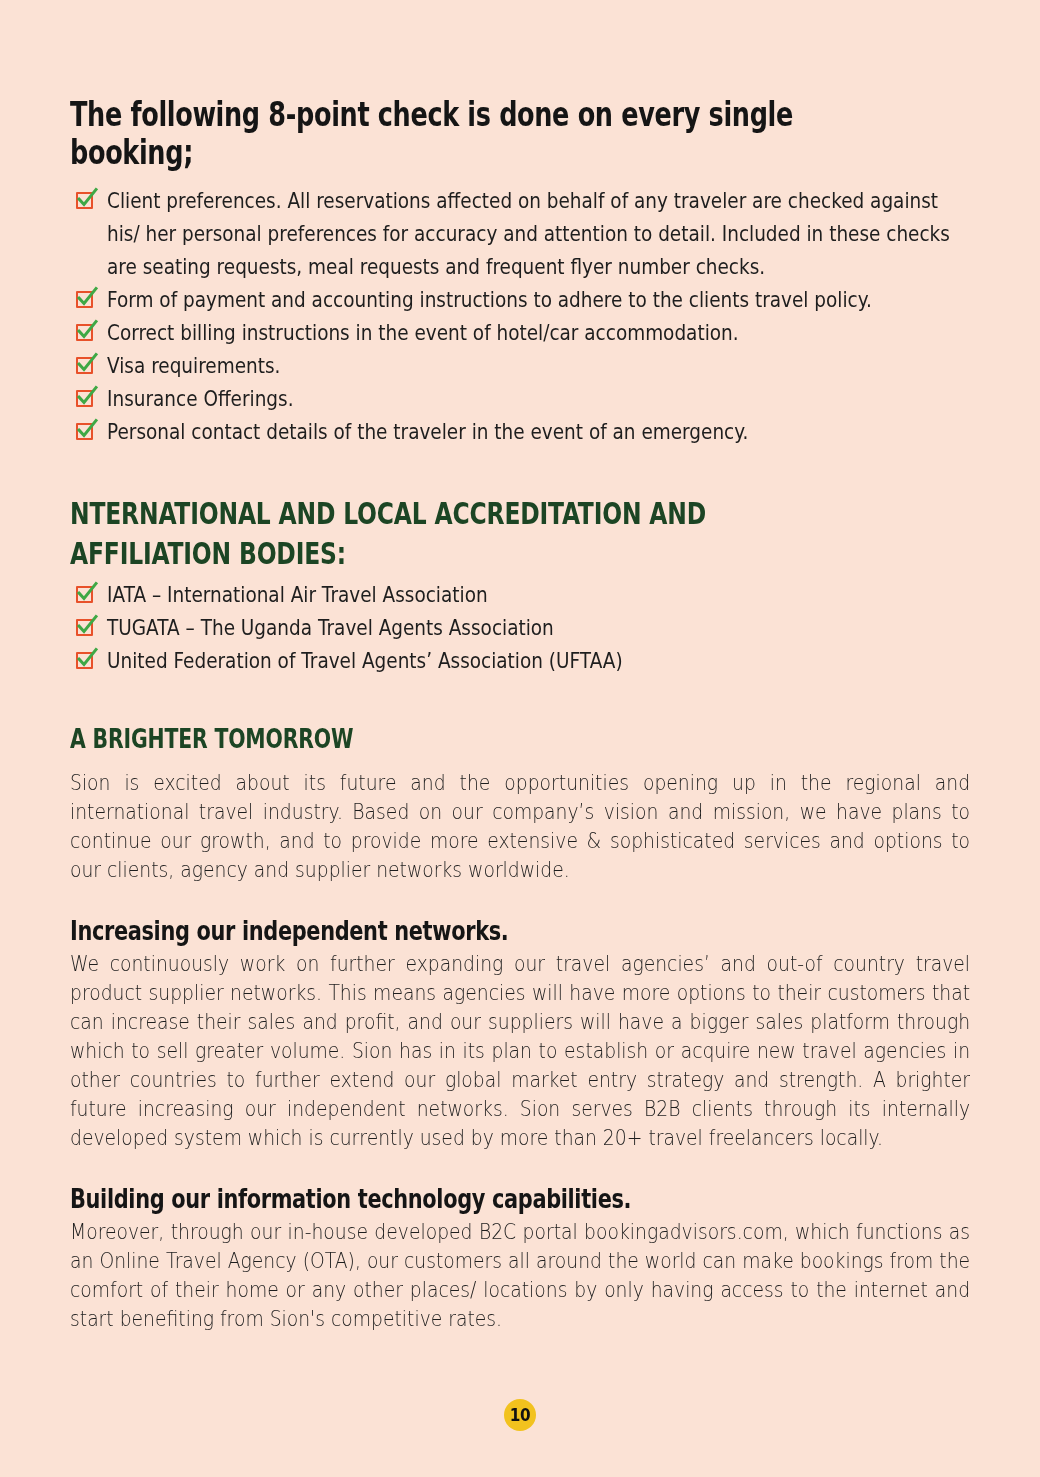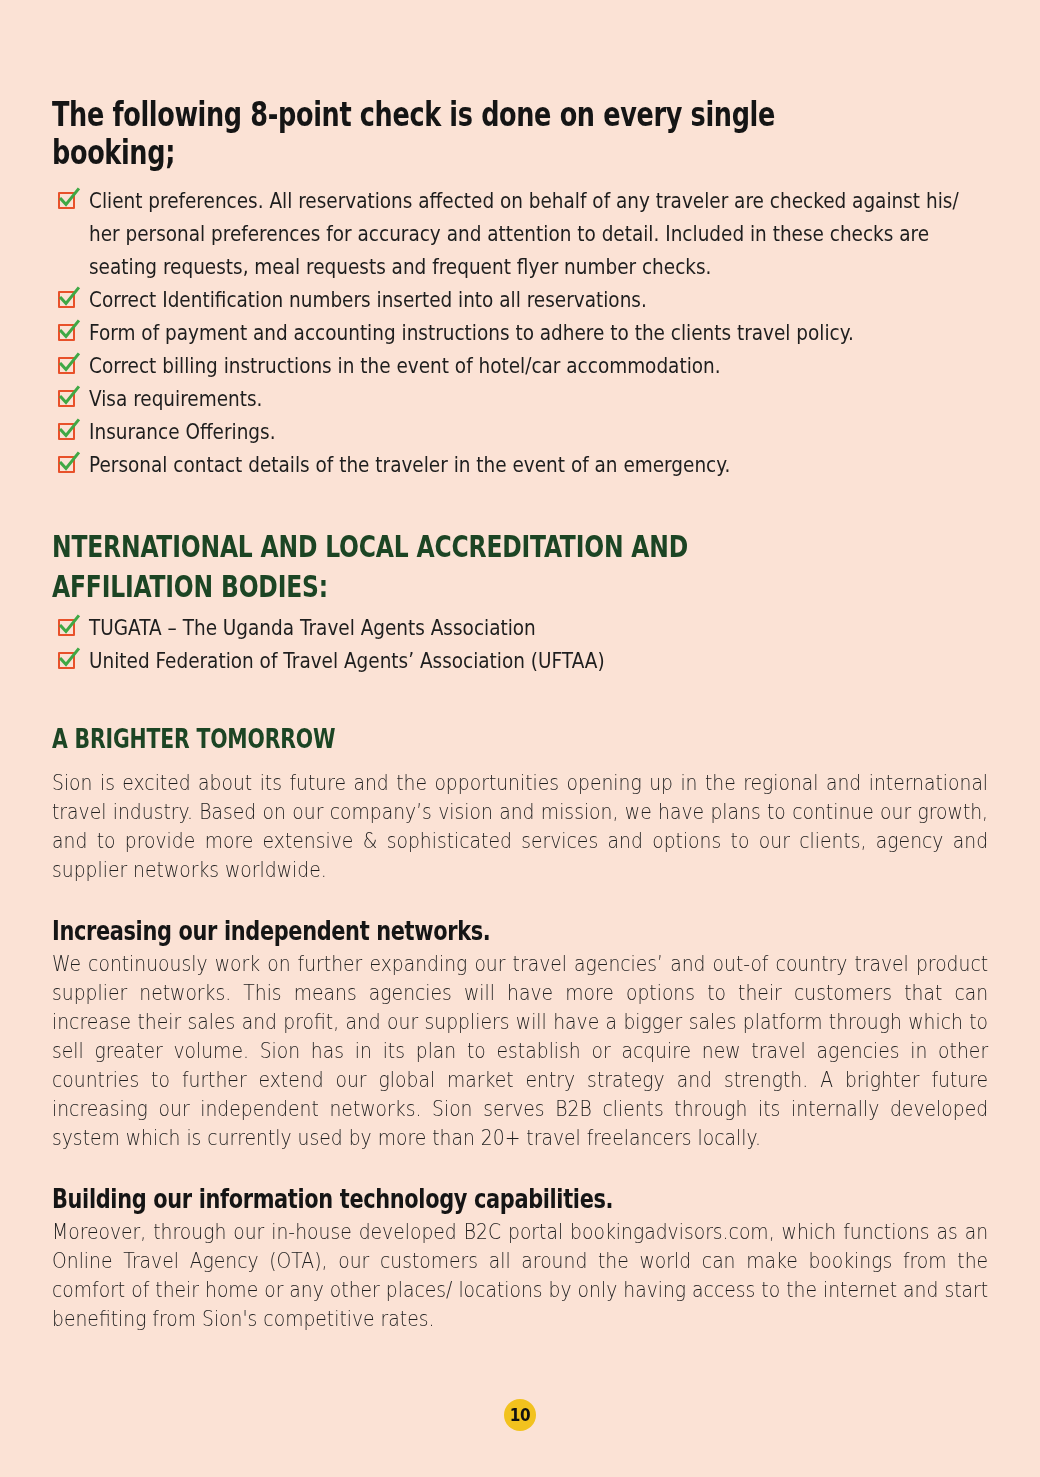--- a/index.html
+++ b/index.html
@@ -15,21 +15,21 @@
     position: relative;
     overflow: hidden;
   }
   .page {
     position: absolute;
     left: 0;
     top: 0;
     width: 1040px;
     height: 1477px;
     box-sizing: border-box;
-    padding: 0 52px;
+    padding: 0 70px;
   }
 
   
   .h-black {
     font-family: "DejaVu Sans", sans-serif;
     font-weight: 700;
     font-stretch: condensed;
     color: #151515;
     letter-spacing: -0.4px;
     margin: 0;
@@ -162,28 +162,20 @@
           </svg>
       </span>
       <span class="ci-text">Client preferences. All reservations affected on behalf of any traveler are checked against his/ her personal preferences for accuracy and attention to detail. Included in these checks are seating requests, meal requests and frequent flyer number checks.</span>
     </li>
     <li class="check-item">
       <span class="check-box">
         <svg viewBox="0 0 22 22">
             <path d="M3 11 L8 16.5 L20 1.5" stroke="#3FA845" stroke-width="3" fill="none" stroke-linecap="square"></path>
           </svg>
       </span>
-      <span class="ci-text">Correct Identification numbers inserted into all reservations.</span>
-    </li>
-    <li class="check-item">
-      <span class="check-box">
-        <svg viewBox="0 0 22 22">
-            <path d="M3 11 L8 16.5 L20 1.5" stroke="#3FA845" stroke-width="3" fill="none" stroke-linecap="square"></path>
-          </svg>
-      </span>
       <span class="ci-text">Form of payment and accounting instructions to adhere to the clients travel policy.</span>
     </li>
     <li class="check-item">
       <span class="check-box">
         <svg viewBox="0 0 22 22">
             <path d="M3 11 L8 16.5 L20 1.5" stroke="#3FA845" stroke-width="3" fill="none" stroke-linecap="square"></path>
           </svg>
       </span>
       <span class="ci-text">Correct billing instructions in the event of hotel/car accommodation.</span>
     </li>
@@ -219,20 +211,28 @@
 
   <div class="gap-xs"></div>
 
   <ul class="check-list">
     <li class="check-item">
       <span class="check-box">
         <svg viewBox="0 0 22 22">
             <path d="M3 11 L8 16.5 L20 1.5" stroke="#3FA845" stroke-width="3" fill="none" stroke-linecap="square"></path>
           </svg>
       </span>
+      <span class="ci-text">IATA – International Air Travel Association</span>
+    </li>
+    <li class="check-item">
+      <span class="check-box">
+        <svg viewBox="0 0 22 22">
+            <path d="M3 11 L8 16.5 L20 1.5" stroke="#3FA845" stroke-width="3" fill="none" stroke-linecap="square"></path>
+          </svg>
+      </span>
       <span class="ci-text">TUGATA – The Uganda Travel Agents Association</span>
     </li>
     <li class="check-item">
       <span class="check-box">
         <svg viewBox="0 0 22 22">
             <path d="M3 11 L8 16.5 L20 1.5" stroke="#3FA845" stroke-width="3" fill="none" stroke-linecap="square"></path>
           </svg>
       </span>
       <span class="ci-text">United Federation of Travel Agents’ Association (UFTAA)</span>
     </li>

